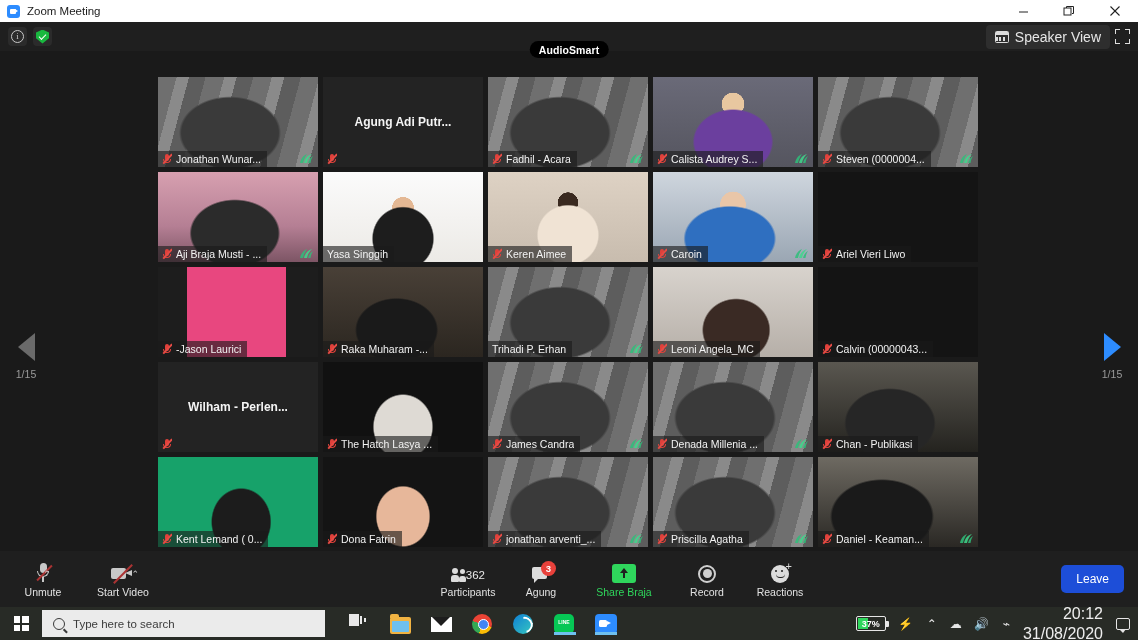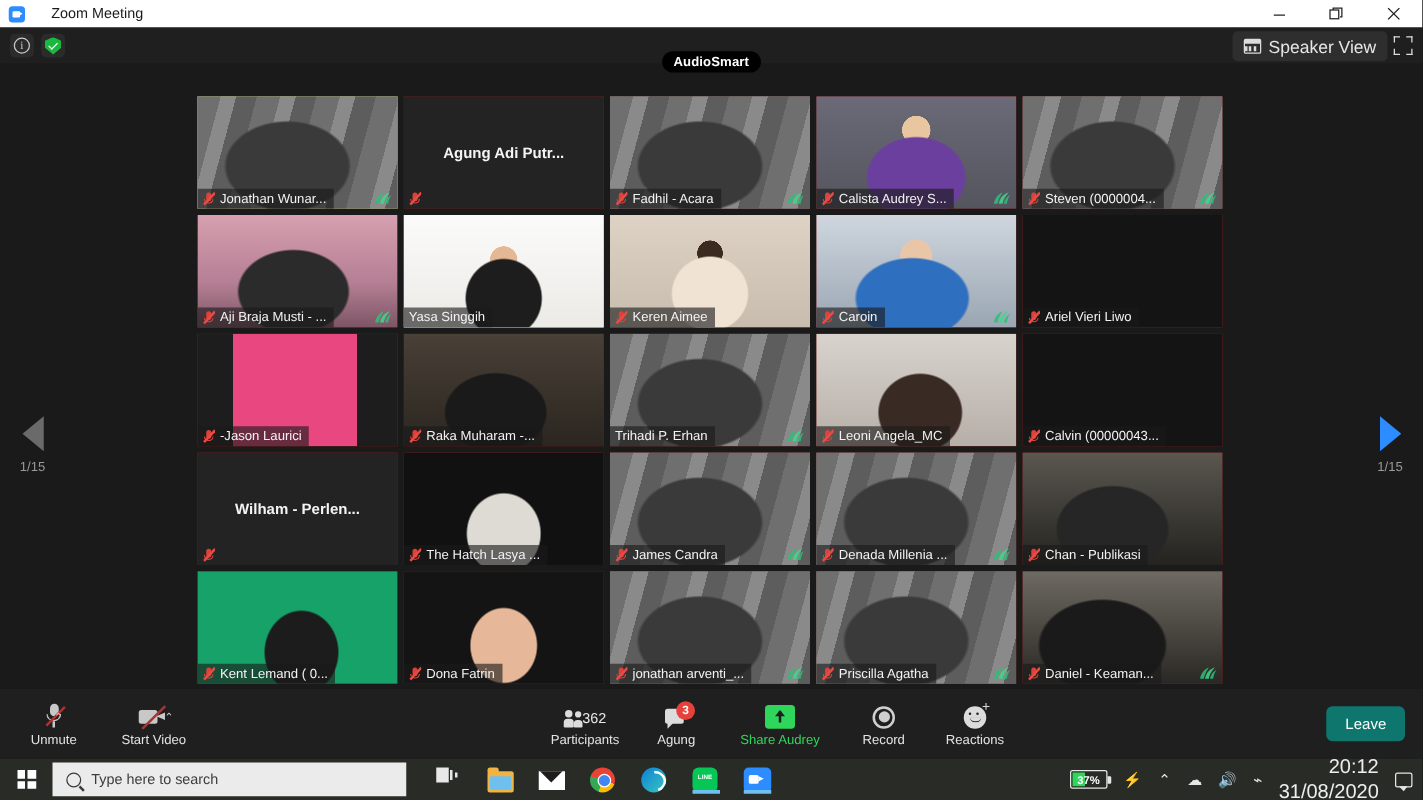--- a/index.html
+++ b/index.html
@@ -3,21 +3,21 @@
 <meta charset="utf-8">
 <title>Zoom Meeting</title>
 <style>
   * { margin:0; padding:0; box-sizing:border-box; }
   html,body { width:1138px; height:640px; overflow:hidden; background:#1a1a1a;
     font-family:"Liberation Sans", sans-serif; }
 
   
   .titlebar { height:22px; background:#ffffff; display:flex; align-items:center;
     position:relative; }
-  .tb-left { display:flex; align-items:center; gap:21px; padding-left:7px; }
+  .tb-left { display:flex; align-items:center; gap:7px; padding-left:7px; }
   .zoom-logo { width:13px; height:13px; border-radius:3px; background:#2d8cff;
     position:relative; }
   .zoom-logo::after { content:""; position:absolute; left:2.5px; top:4px;
     width:6px; height:5px; background:#fff; border-radius:1px; }
   .zoom-logo::before { content:""; position:absolute; left:8px; top:4.5px;
     width:0; height:0; border-top:2px solid transparent;
     border-bottom:2px solid transparent; border-left:3px solid #fff; }
   .tb-title { font-size:11.5px; color:#1b1b1b; }
   .tb-ctrls { position:absolute; right:0; top:0; height:22px; display:flex; }
   .tb-btn { width:46px; height:22px; display:flex; align-items:center;
@@ -158,21 +158,21 @@
   .react-ico { width:18px; height:18px; border-radius:50%; background:#dcdcdc;
     position:relative; }
   .react-ico .eyes { position:absolute; left:4px; top:5px; width:2px;
     height:2px; background:#1f1f1f; border-radius:50%;
     box-shadow:6px 0 0 #1f1f1f; }
   .react-ico .mouth { position:absolute; left:4.5px; top:9px; width:9px;
     height:4px; border-bottom:1.8px solid #1f1f1f; border-radius:0 0 6px 6px; }
   .react-ico .plus { position:absolute; right:-3px; top:-3px; color:#dcdcdc;
     font-size:11px; line-height:9px; }
   .tools-center { position:absolute; left:430px; display:flex; }
-  .leave { position:absolute; right:14px; background:#0f766e; color:#fff;
+  .leave { position:absolute; right:14px; background:#1d4ed8; color:#fff;
     border:none; border-radius:5px; padding:7px 15px; font-size:12px;
     font-family:"Liberation Sans", sans-serif; }
 
   
   .taskbar { height:33px; background:#282b26; display:flex; align-items:center;
     position:relative; }
   .start { width:42px; height:33px; display:flex; align-items:center;
     justify-content:center; }
   .win-logo { width:15px; height:15px; display:grid;
     grid-template-columns:1fr 1fr; grid-template-rows:1fr 1fr; gap:2px; }
@@ -748,21 +748,21 @@
           <div class="badge">3</div>
         </div>
       </div>
       <div class="lbl">Agung</div>
     </div>
 
     <div class="tool" style="width:96px">
       <div class="tool-ico">
         <div class="share-ico"></div>
       </div>
-      <div class="lbl green">Share Audrey</div>
+      <div class="lbl green">Share Braja</div>
     </div>
 
     <div class="tool" style="width:70px">
       <div class="tool-ico">
         <div class="rec-ico">
             <i></i>
           </div>
       </div>
       <div class="lbl">Record</div>
     </div>

